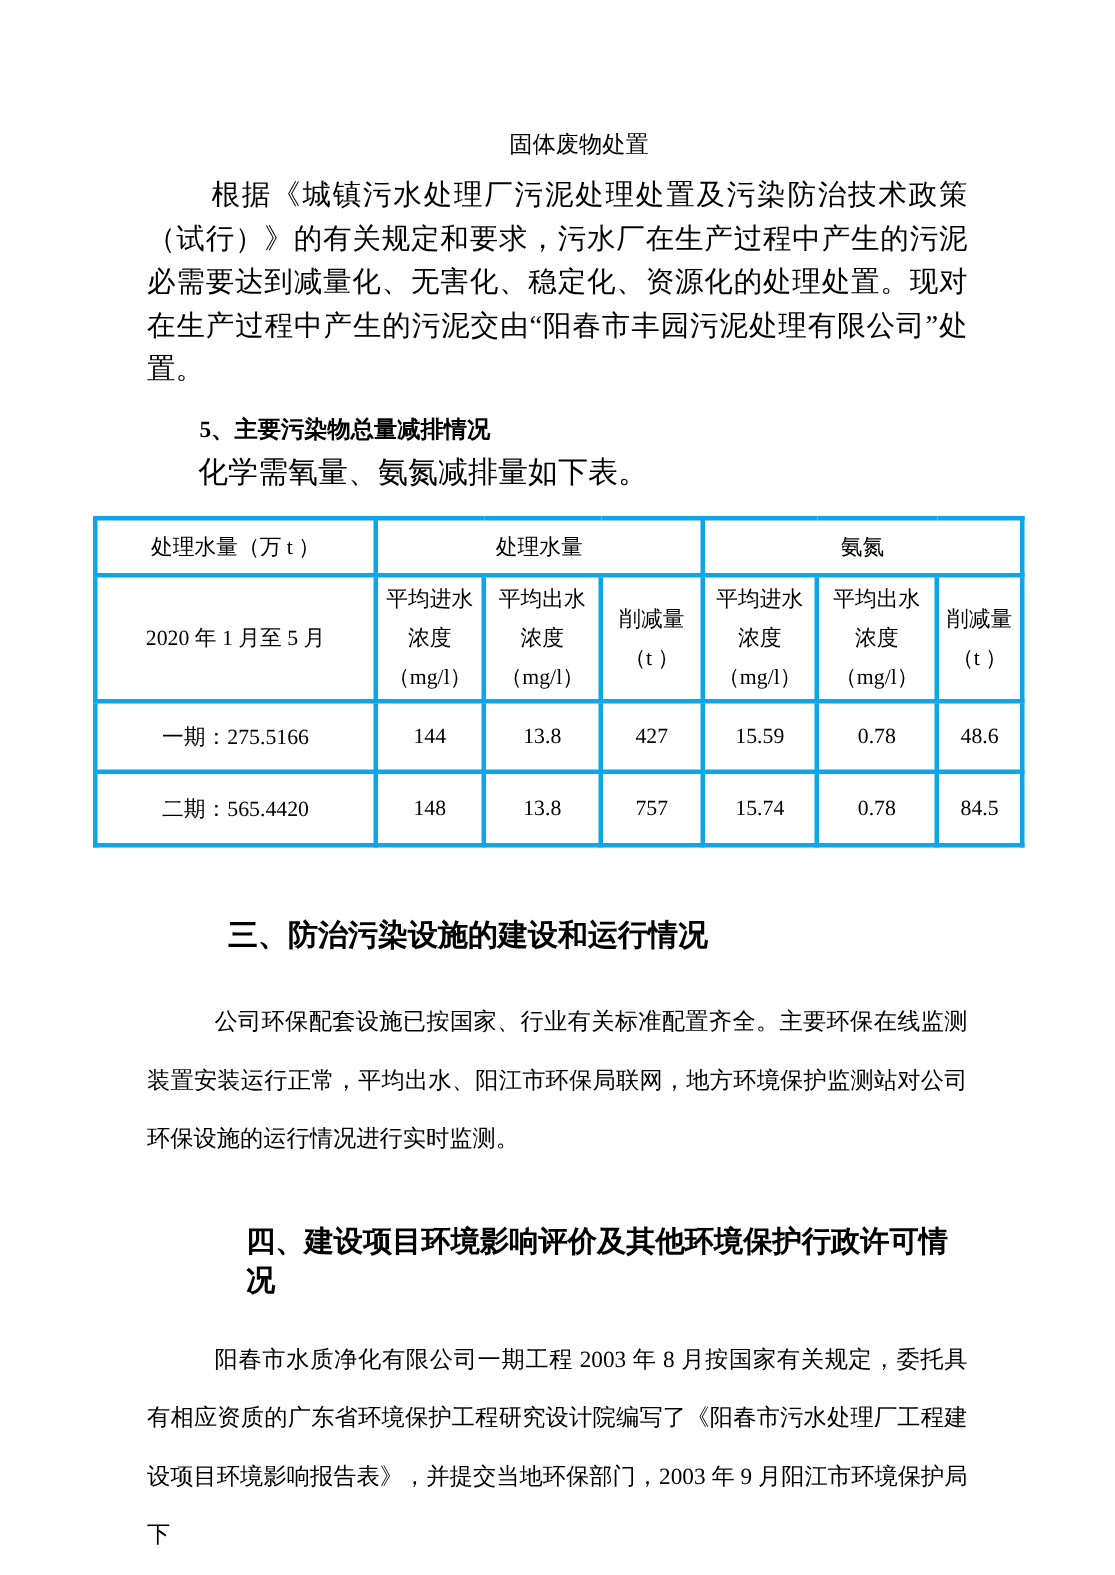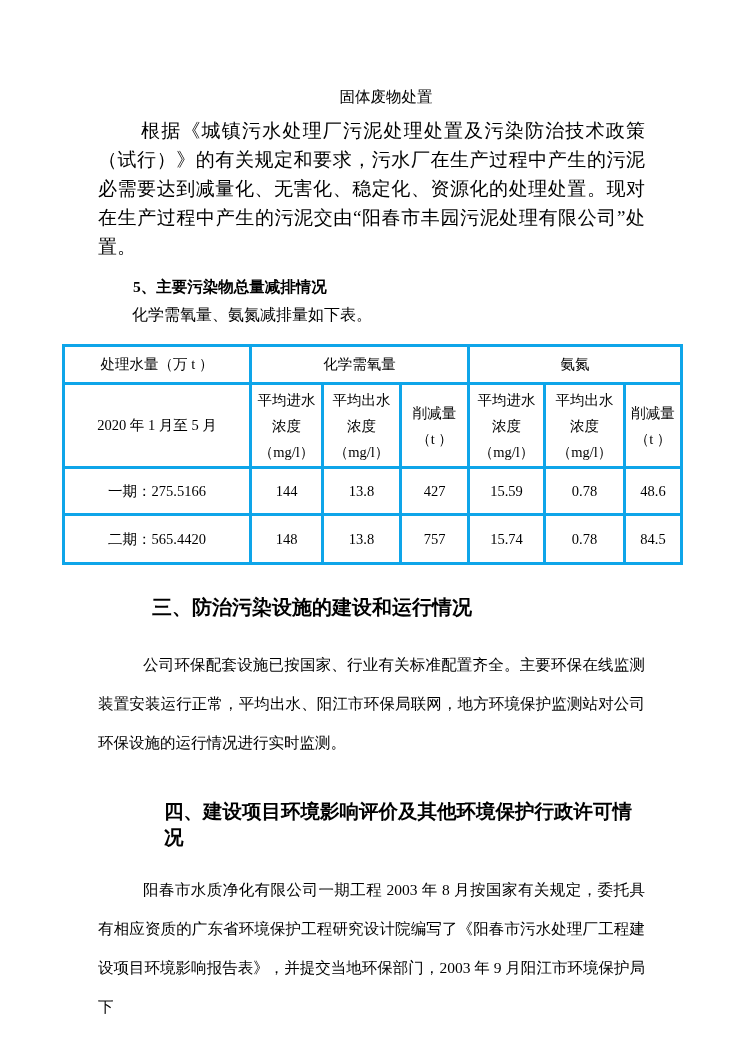--- a/index.html
+++ b/index.html
@@ -30,21 +30,21 @@
     text-align: justify;
   }
   .h-sub {
     margin: 16px 0 0 35px;
     font-size: 15.5px;
     line-height: 20px;
     font-weight: bold;
   }
   .p-intro {
     margin: 8px 0 0 34px;
-    font-size: 16px;
+    font-size: 20px;
     line-height: 20px;
   }
   table.datatable {
     border-collapse: collapse;
     table-layout: fixed;
     width: 618px;
     margin: 19px 0 0 -36px;
     border: 2px solid #000;
     font-size: 14.5px;
     text-align: center;
@@ -53,21 +53,21 @@
     border: 3px solid #0ea5e9;
     padding: 0 2px;
     vertical-align: middle;
   }
   tr.hdr1 { height: 38px; }
   tr.hdr2 { height: 84px; }
   tr.data1 { height: 47px; }
   tr.data2 { height: 49px; }
   td.subhdr { white-space: pre-line; line-height: 26px; }
   .h-section3 {
-    margin: 29px 0 0 54px;
+    margin: 46px 0 0 54px;
     font-size: 20px;
     line-height: 26px;
     font-weight: bold;
   }
   .h-section4 {
     margin: 37px 0 0 66px;
     font-size: 19.5px;
     line-height: 26px;
     font-weight: bold;
   }
@@ -99,21 +99,21 @@
       <col style="width:72px">
       <col style="width:78px">
       <col style="width:68px">
       <col style="width:76px">
       <col style="width:80px">
       <col style="width:57px">
     </colgroup>
     <tbody>
       <tr class="hdr1">
         <td>处理水量（万 t ）</td>
-        <td colspan="3">化学需氧量</td>
+        <td colspan="3">处理水量</td>
         <td colspan="3">氨氮</td>
       </tr>
       <tr class="hdr2">
         <td>2020 年 1 月至 5 月</td>
         <td class="subhdr">平均进水
 浓度
 （mg/l）</td>
         <td class="subhdr">平均出水
 浓度
 （mg/l）</td>

